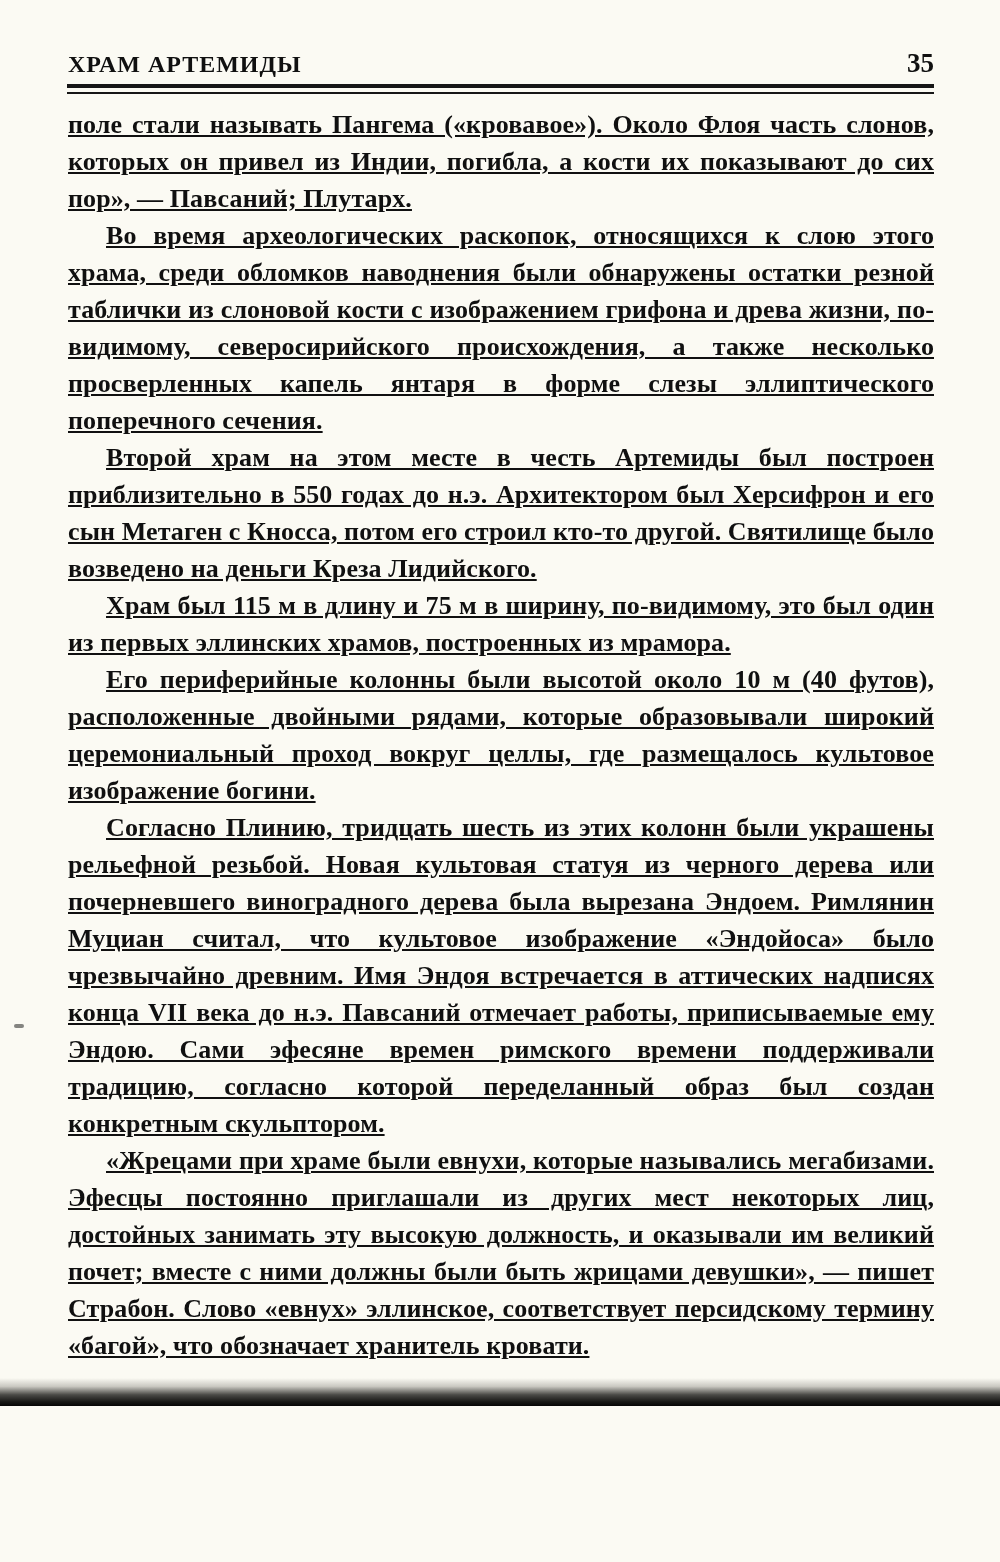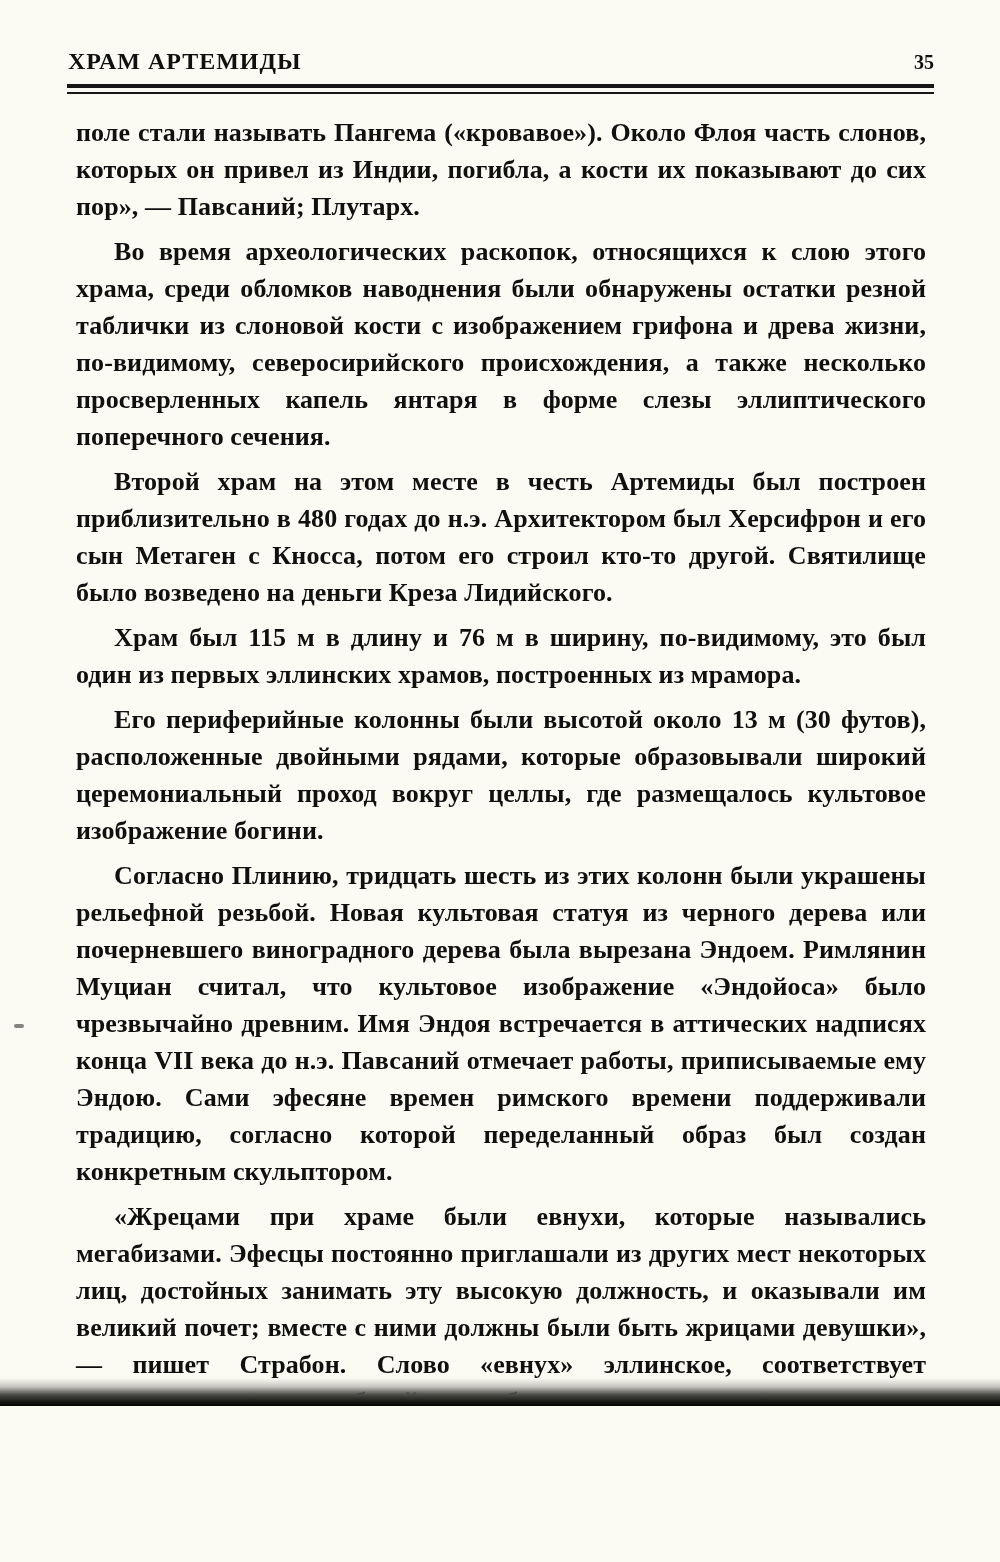--- a/index.html
+++ b/index.html
@@ -26,42 +26,43 @@
     display:flex;
     justify-content:space-between;
     align-items:baseline;
     font-weight:bold;
   }
   .running-title{
     font-size:24px;
     letter-spacing:1px;
   }
   .page-number{
-    font-size:20px;
+    font-size:27px;
   }
   .header-rule{
     position:absolute;
     top:84px;left:67px;right:66px;
   }
   .rule{background:#161616;}
   .rule.thick{height:3.5px;margin-bottom:4px;}
   .rule.thin{height:2px;}
   .page-text{
     position:absolute;
     top:106px;left:68px;
     width:866px;
     font-size:26px;
     line-height:37px;
     font-weight:bold;
     text-align:justify;
     letter-spacing:0.1px;
   }
   .page-text p{
-    margin:8px;
+    margin:0;
     text-indent:38px;
+    text-decoration:underline;
   }
   .page-text p.no-indent{
     text-indent:0;
   }
   .margin-mark{
     position:absolute;
     left:14px;top:1024px;
     width:10px;height:4px;
     background:#6f6f6b;
     border-radius:2px;
@@ -90,23 +91,23 @@
   </header>
 
   <div class="header-rule">
     <div class="rule thick"></div>
     <div class="rule thin"></div>
   </div>
 
   <main class="page-text" id="paragraphs">
       <p class="no-indent">поле стали называть Пангема («кровавое»). Около Флоя часть слонов, которых он привел из Индии, погибла, а кости их показывают до сих пор», — Павсаний; Плутарх.</p>
       <p class="">Во время археологических раскопок, относящихся к слою этого храма, среди обломков наводнения были обнаружены остатки резной таблички из слоновой кости с изображением грифона и древа жизни, по-видимому, северосирийского происхождения, а также несколько просверленных капель янтаря в форме слезы эллиптического поперечного сечения.</p>
-      <p class="">Второй храм на этом месте в честь Артемиды был построен приблизительно в 480 годах до н.э. Архитектором был Херсифрон и его сын Метаген с Кносса, потом его строил кто-то другой. Святилище было возведено на деньги Креза Лидийского.</p>
-      <p class="">Храм был 115 м в длину и 76 м в ширину, по-видимому, это был один из первых эллинских храмов, построенных из мрамора.</p>
-      <p class="">Его периферийные колонны были высотой около 13 м (30 футов), расположенные двойными рядами, которые образовывали широкий церемониальный проход вокруг целлы, где размещалось культовое изображение богини.</p>
+      <p class="">Второй храм на этом месте в честь Артемиды был построен приблизительно в 550 годах до н.э. Архитектором был Херсифрон и его сын Метаген с Кносса, потом его строил кто-то другой. Святилище было возведено на деньги Креза Лидийского.</p>
+      <p class="">Храм был 115 м в длину и 75 м в ширину, по-видимому, это был один из первых эллинских храмов, построенных из мрамора.</p>
+      <p class="">Его периферийные колонны были высотой около 10 м (40 футов), расположенные двойными рядами, которые образовывали широкий церемониальный проход вокруг целлы, где размещалось культовое изображение богини.</p>
       <p class="">Согласно Плинию, тридцать шесть из этих колонн были украшены рельефной резьбой. Новая культовая статуя из черного дерева или почерневшего виноградного дерева была вырезана Эндоем. Римлянин Муциан считал, что культовое изображение «Эндойоса» было чрезвычайно древним. Имя Эндоя встречается в аттических надписях конца VII века до н.э. Павсаний отмечает работы, приписываемые ему Эндою. Сами эфесяне времен римского времени поддерживали традицию, согласно которой переделанный образ был создан конкретным скульптором.</p>
       <p class="">«Жрецами при храме были евнухи, которые назывались мегабизами. Эфесцы постоянно приглашали из других мест некоторых лиц, достойных занимать эту высокую должность, и оказывали им великий почет; вместе с ними должны были быть жрицами девушки», — пишет Страбон. Слово «евнух» эллинское, соответствует персидскому термину «багой», что обозначает хранитель кровати.</p>
     </main>
 
   <div class="margin-mark"></div>
 
   <div class="scan-edge"></div>
 
 </div>
 

